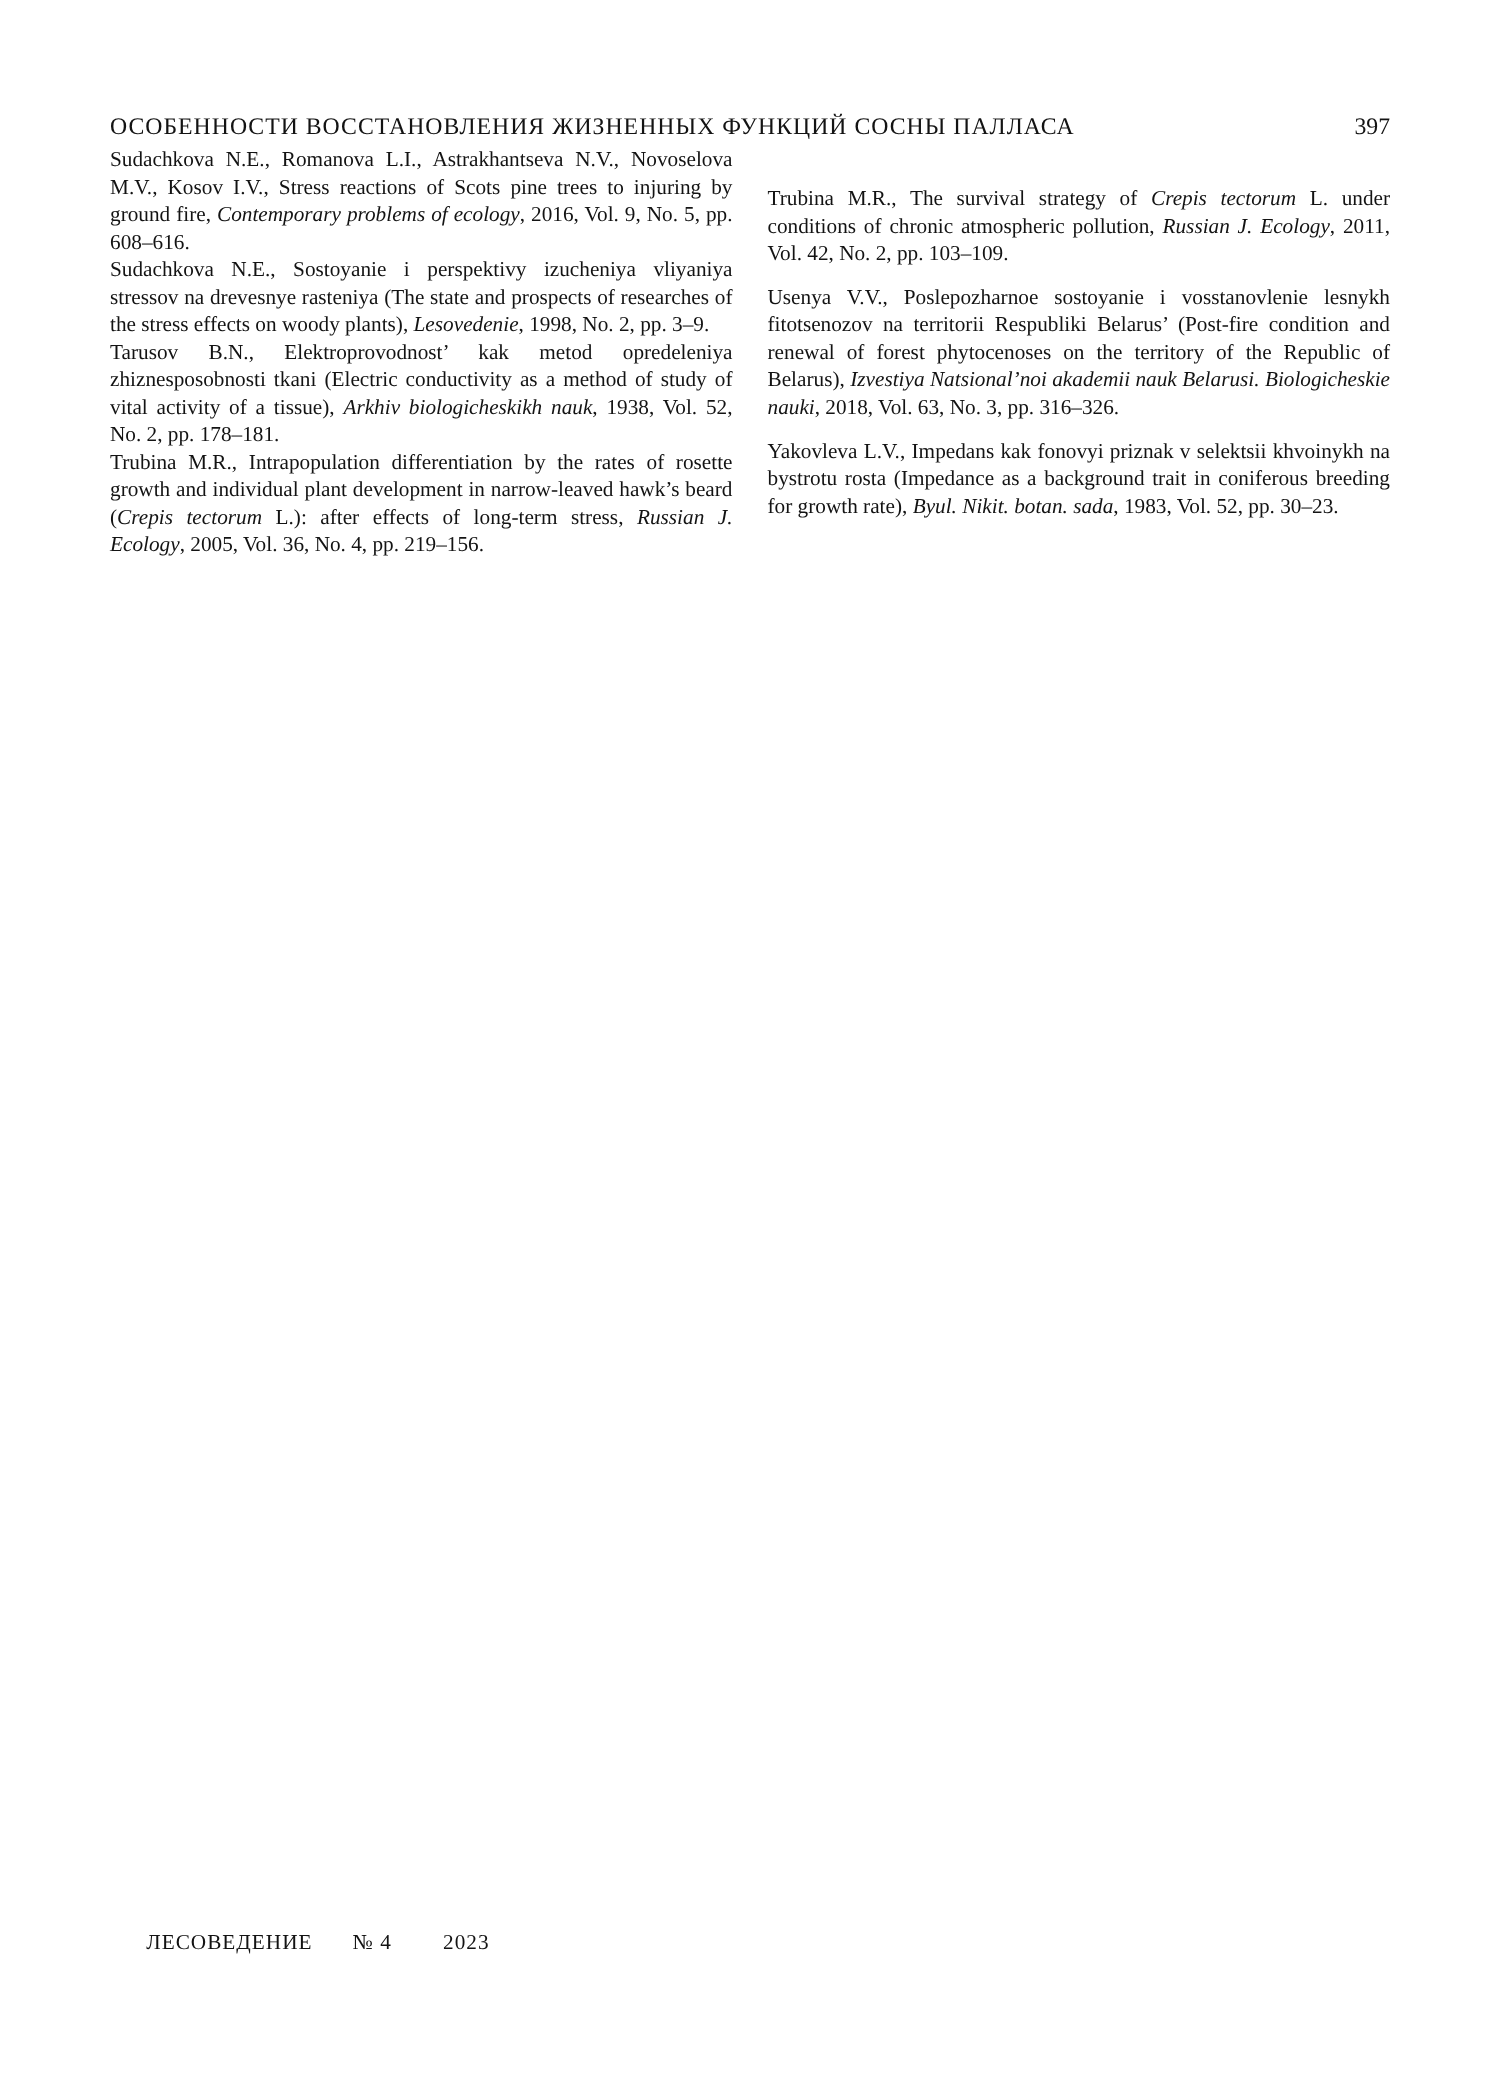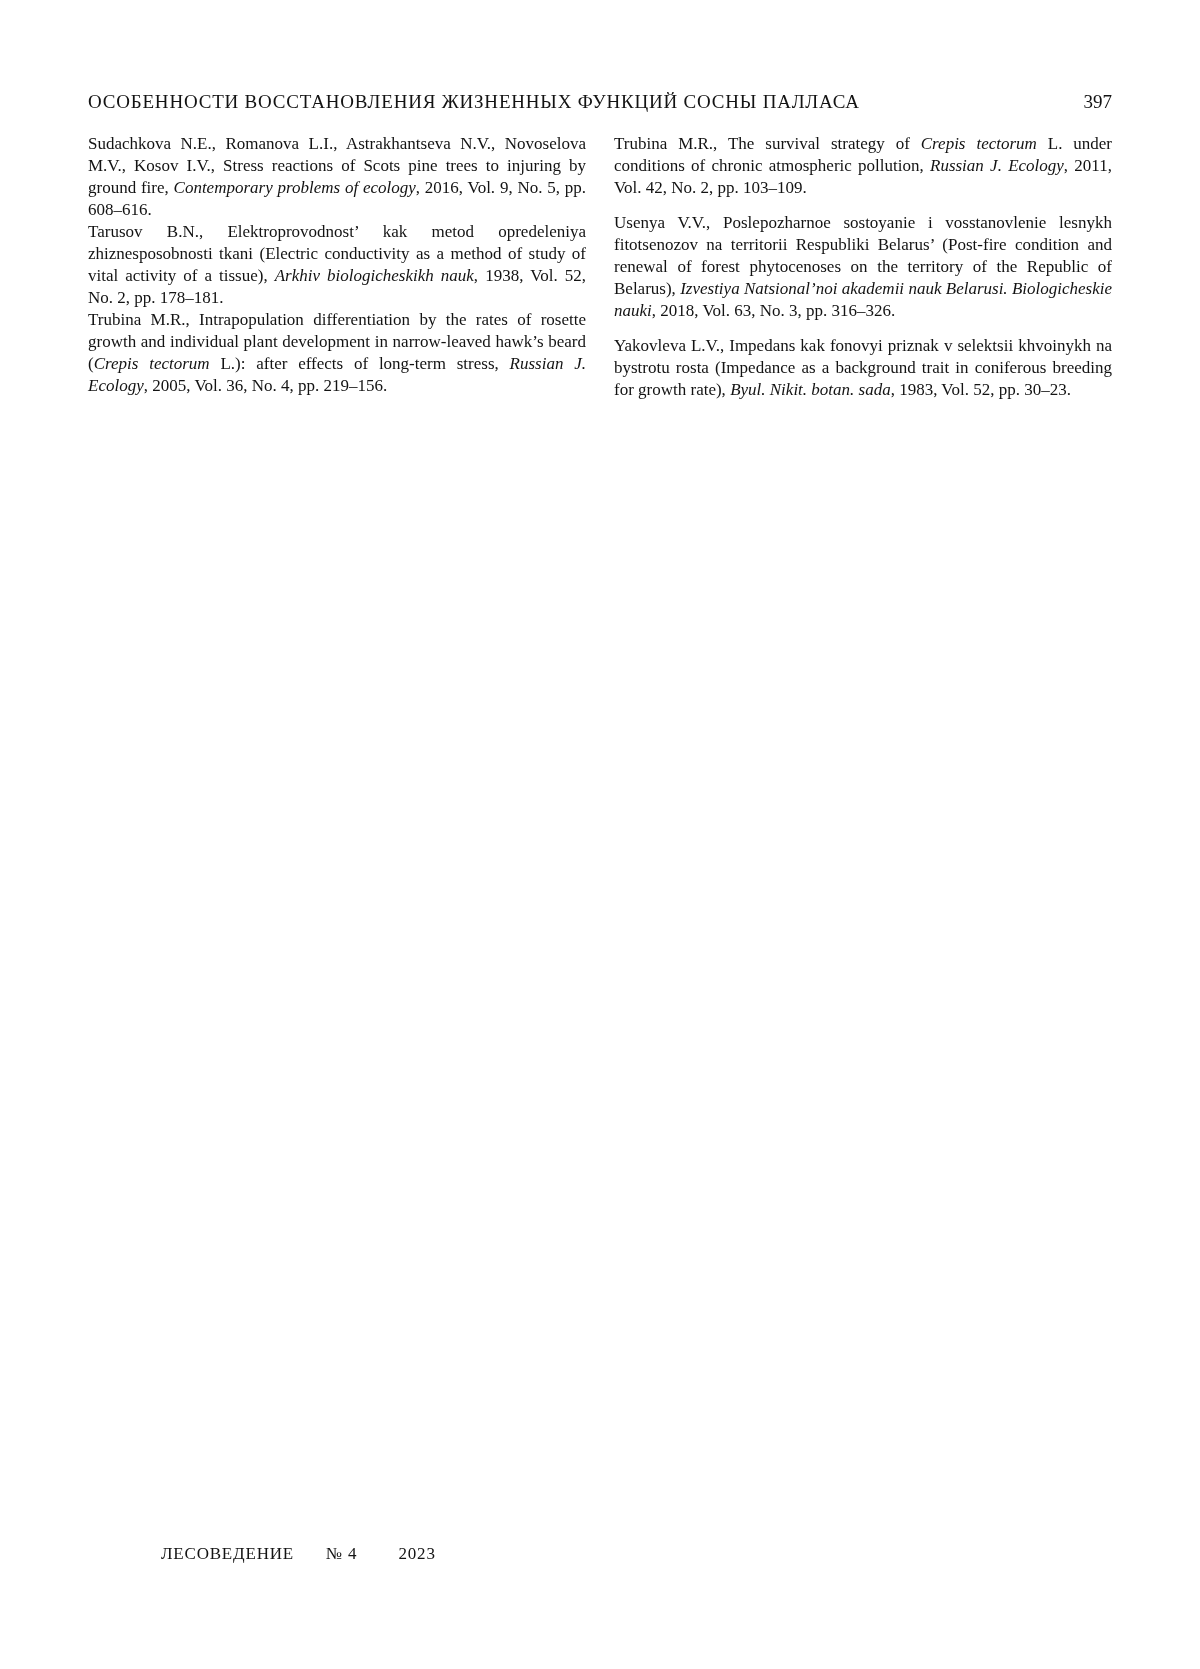--- a/index.html
+++ b/index.html
@@ -29,21 +29,22 @@
   .page-num {
     position: absolute;
     right: 0;
     top: 0;
     letter-spacing: 0;
     margin-left: 40px;
   }
   .columns {
     display: flex;
     gap: 28px;
-    margin-top: 20px;
+    margin-top: 4px;
+    align-items: center;
   }
   .col {
     width: 498px;
     font-size: 17px;
     line-height: 22px;
     text-align: justify;
   }
   .col p {
     margin: 0;
   }
@@ -53,39 +54,39 @@
   .col em {
   }
   .footer {
     position: absolute;
     left: 117px;
     top: 1543px;
     font-size: 17px;
     line-height: 22px;
     letter-spacing: 0.8px;
     white-space: nowrap;
-    margin-left: 44px;
   }
   .footer .issue { margin-left: 27px; }
   .footer .year  { margin-left: 36px; }
 </style>
 </head>
 <body>
 
 <div class="page">
 
   <div class="header-row">
     <span>ОСОБЕННОСТИ ВОССТАНОВЛЕНИЯ ЖИЗНЕННЫХ ФУНКЦИЙ СОСНЫ ПАЛЛАСА</span>
     <span class="page-num">397</span>
   </div>
 
   <div class="columns">
 
     <div class="col col-left">
       <p><span>Sudachkova N.E., Romanova L.I., Astrakhantseva N.V., Novoselova M.V., Kosov I.V., Stress reactions of Scots pine trees to injuring by ground fire, </span><em>Contemporary problems of ecology</em><span>, 2016, Vol. 9, No. 5, pp. 608–616.</span></p>
+      <p><span>Sudachkova N.E., Sostoyanie i perspektivy izucheniya vliyaniya stressov na drevesnye rasteniya (The state and prospects of researches of the stress effects on woody plants), </span><em>Lesovedenie</em><span>, 1998, No. 2, pp. 3–9.</span></p>
       <p><span>Tarusov B.N., Elektroprovodnost’ kak metod opredeleniya zhiznesposobnosti tkani (Electric conductivity as a method of study of vital activity of a tissue), </span><em>Arkhiv biologicheskikh nauk</em><span>, 1938, Vol. 52, No. 2, pp. 178–181.</span></p>
       <p><span>Trubina M.R., Intrapopulation differentiation by the rates of rosette growth and individual plant development in narrow-leaved hawk’s beard (</span><em>Crepis tectorum</em><span> L.): after effects of long-term stress, </span><em>Russian J. Ecology</em><span>, 2005, Vol. 36, No. 4, pp. 219–156.</span></p>
     </div>
 
     <div class="col col-right">
       <p><span>Trubina M.R., The survival strategy of </span><em>Crepis tectorum</em><span> L. under conditions of chronic atmospheric pollution, </span><em>Russian J. Ecology</em><span>, 2011, Vol. 42, No. 2, pp. 103–109.</span></p>
       <p><span>Usenya V.V., Poslepozharnoe sostoyanie i vosstanovlenie lesnykh fitotsenozov na territorii Respubliki Belarus’ (Post-fire condition and renewal of forest phytocenoses on the territory of the Republic of Belarus), </span><em>Izvestiya Natsional’noi akademii nauk Belarusi. Biologicheskie nauki</em><span>, 2018, Vol. 63, No. 3, pp. 316–326.</span></p>
       <p><span>Yakovleva L.V., Impedans kak fonovyi priznak v selektsii khvoinykh na bystrotu rosta (Impedance as a background trait in coniferous breeding for growth rate), </span><em>Byul. Nikit. botan. sada</em><span>, 1983, Vol. 52, pp. 30–23.</span></p>
     </div>
 

